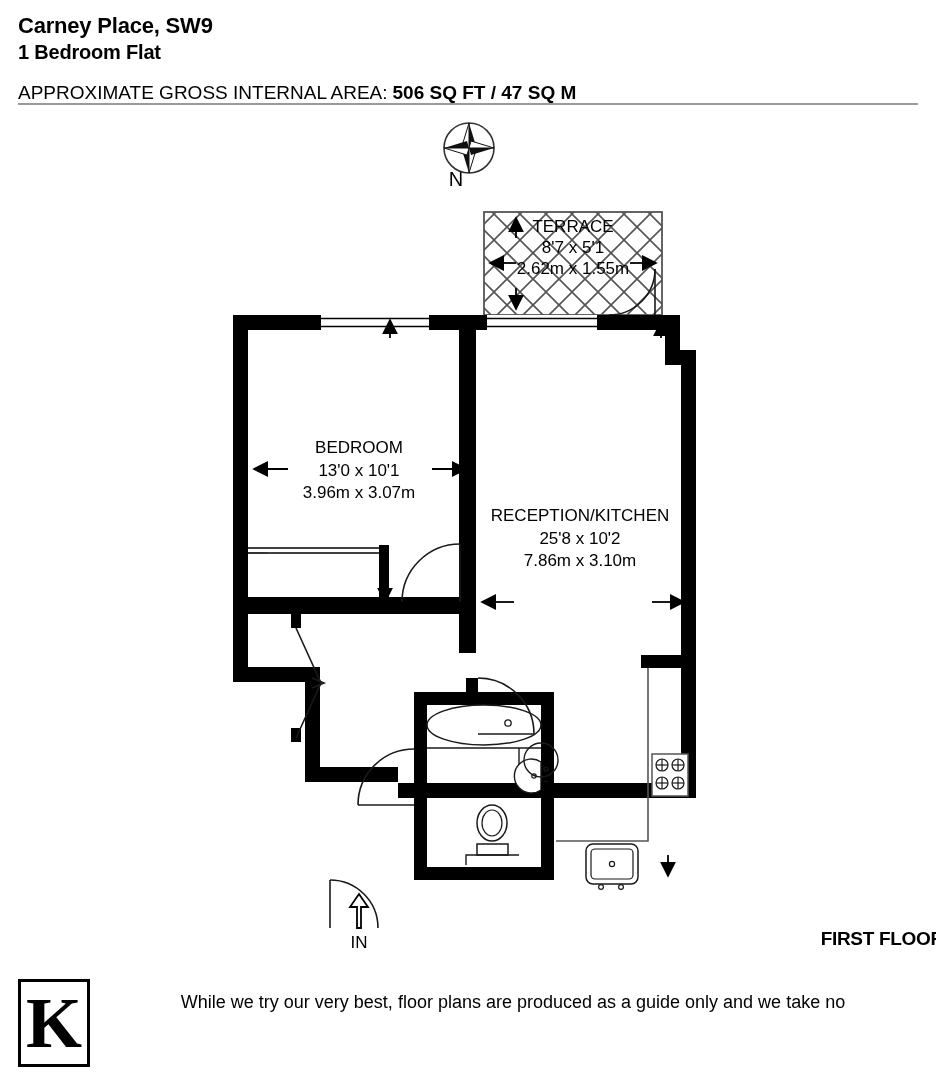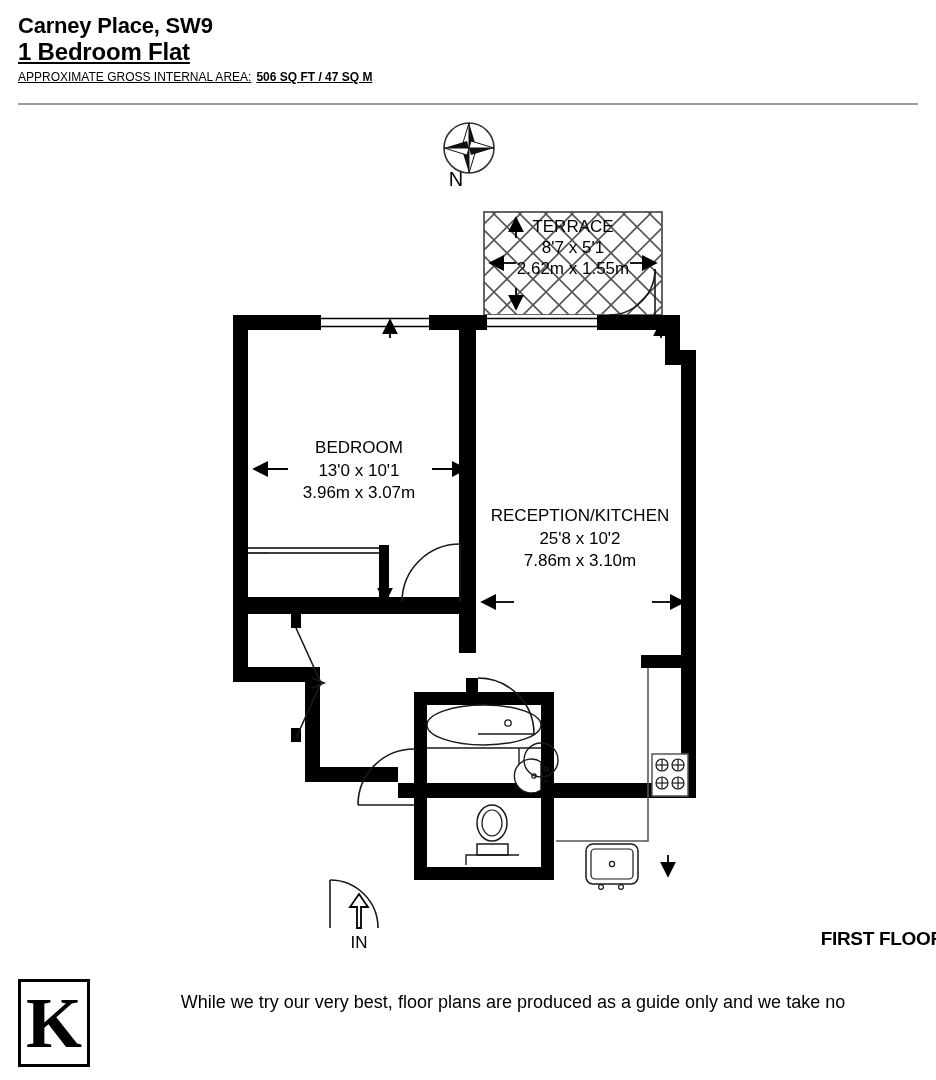--- a/index.html
+++ b/index.html
@@ -26,33 +26,31 @@
     box-sizing: border-box;
   }
   .title-line1 {
     font-size: 22px;
     font-weight: bold;
     letter-spacing: -0.2px;
     line-height: 27px;
     white-space: nowrap;
   }
   .title-line2 {
-    font-size: 24px;
+    font-size: 20px;
     font-weight: bold;
     letter-spacing: -0.2px;
     line-height: 26px;
     white-space: nowrap;
-    text-decoration: underline;
   }
   .area-line {
-    margin-top: 0;
-    font-size: 12px;
+    margin-top: 16px;
+    font-size: 19px;
     line-height: 24px;
     white-space: nowrap;
-    text-decoration: underline;
   }
   .area-label {
     font-weight: normal;
   }
   .area-value {
     font-weight: bold;
     margin-left: 5px;
   }
   .header-rule {
     position: absolute;

